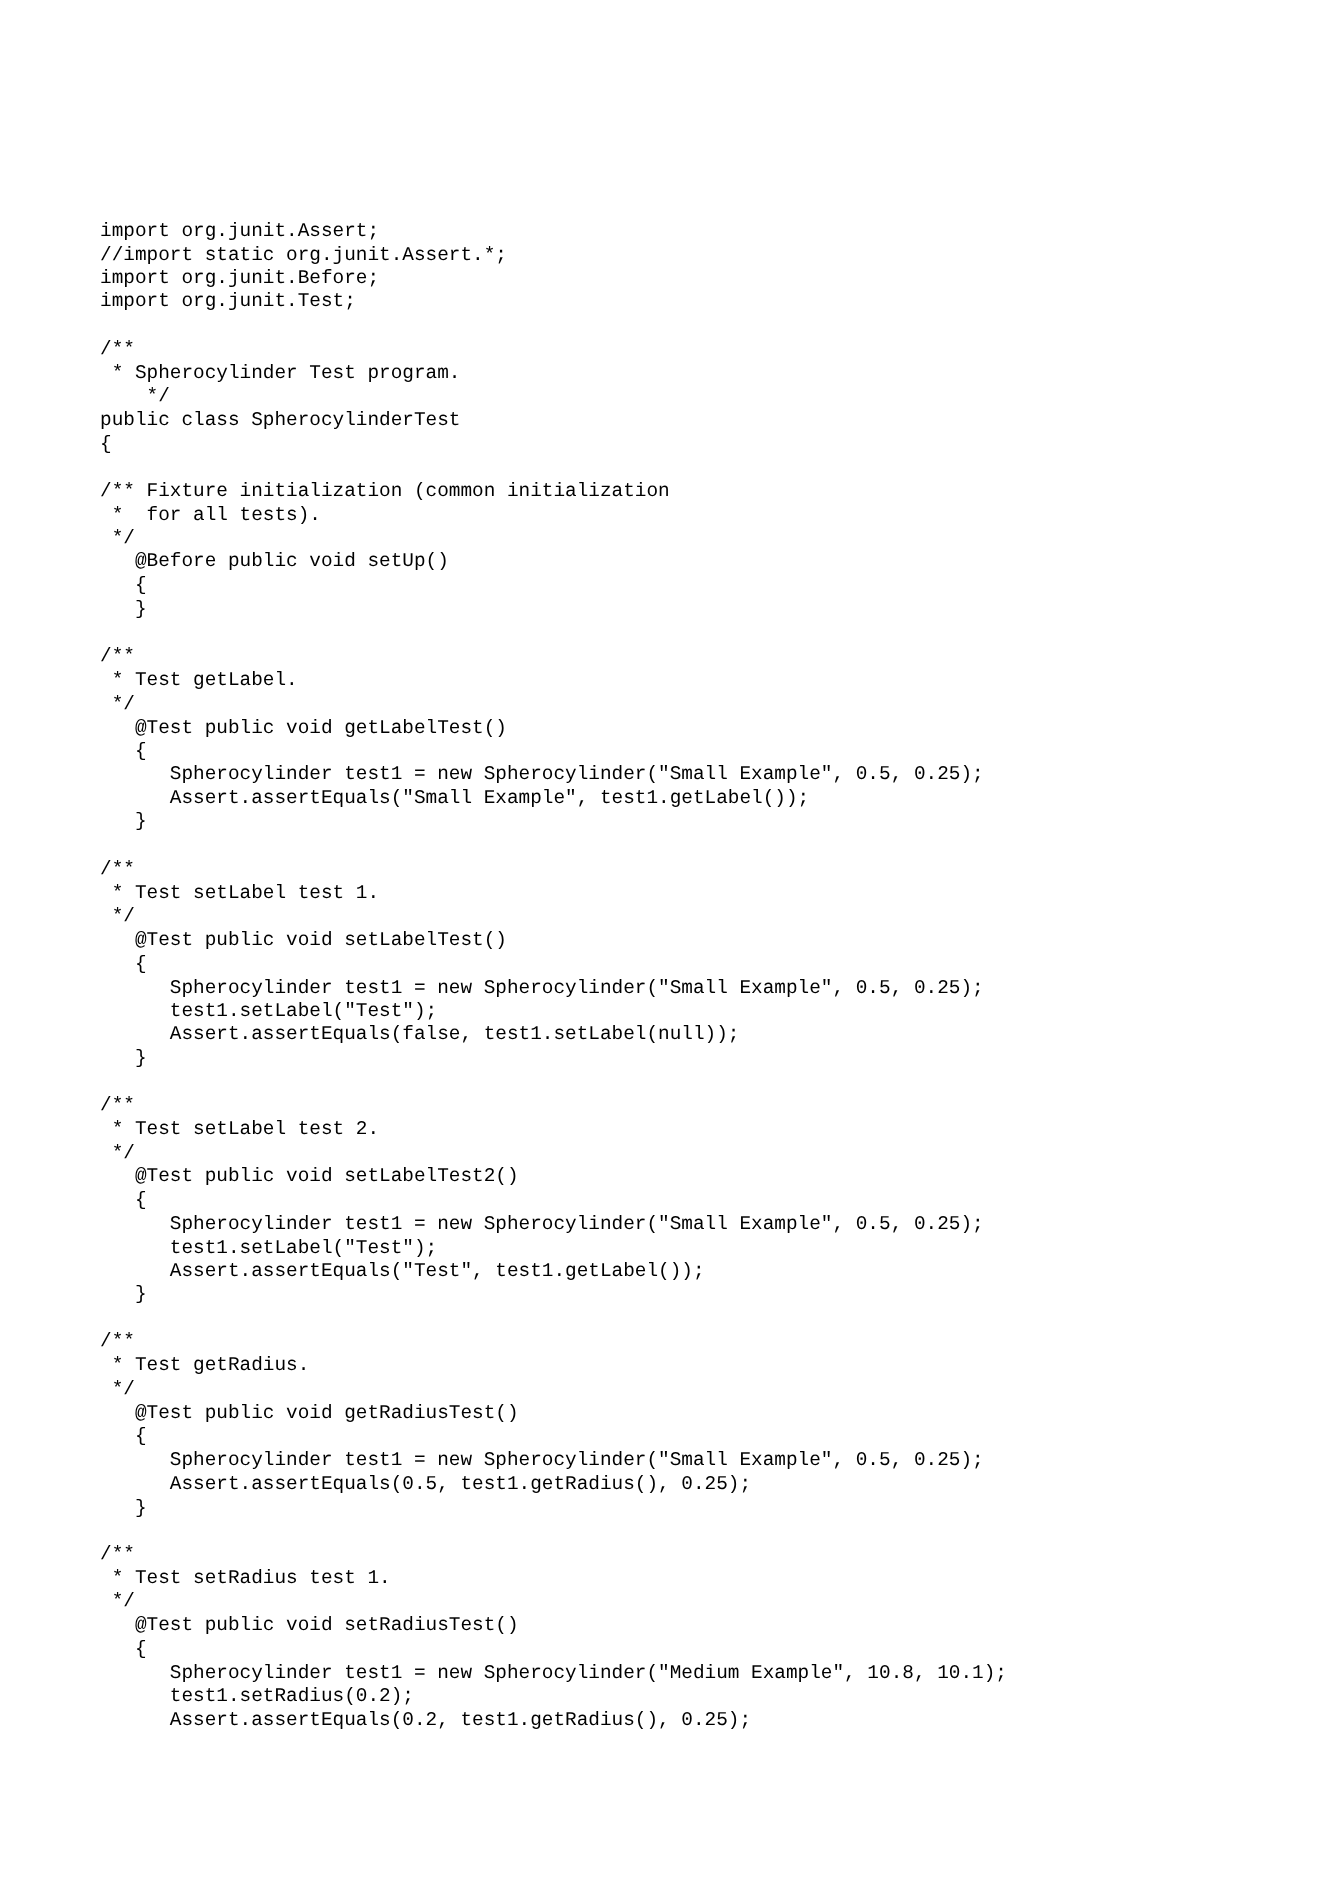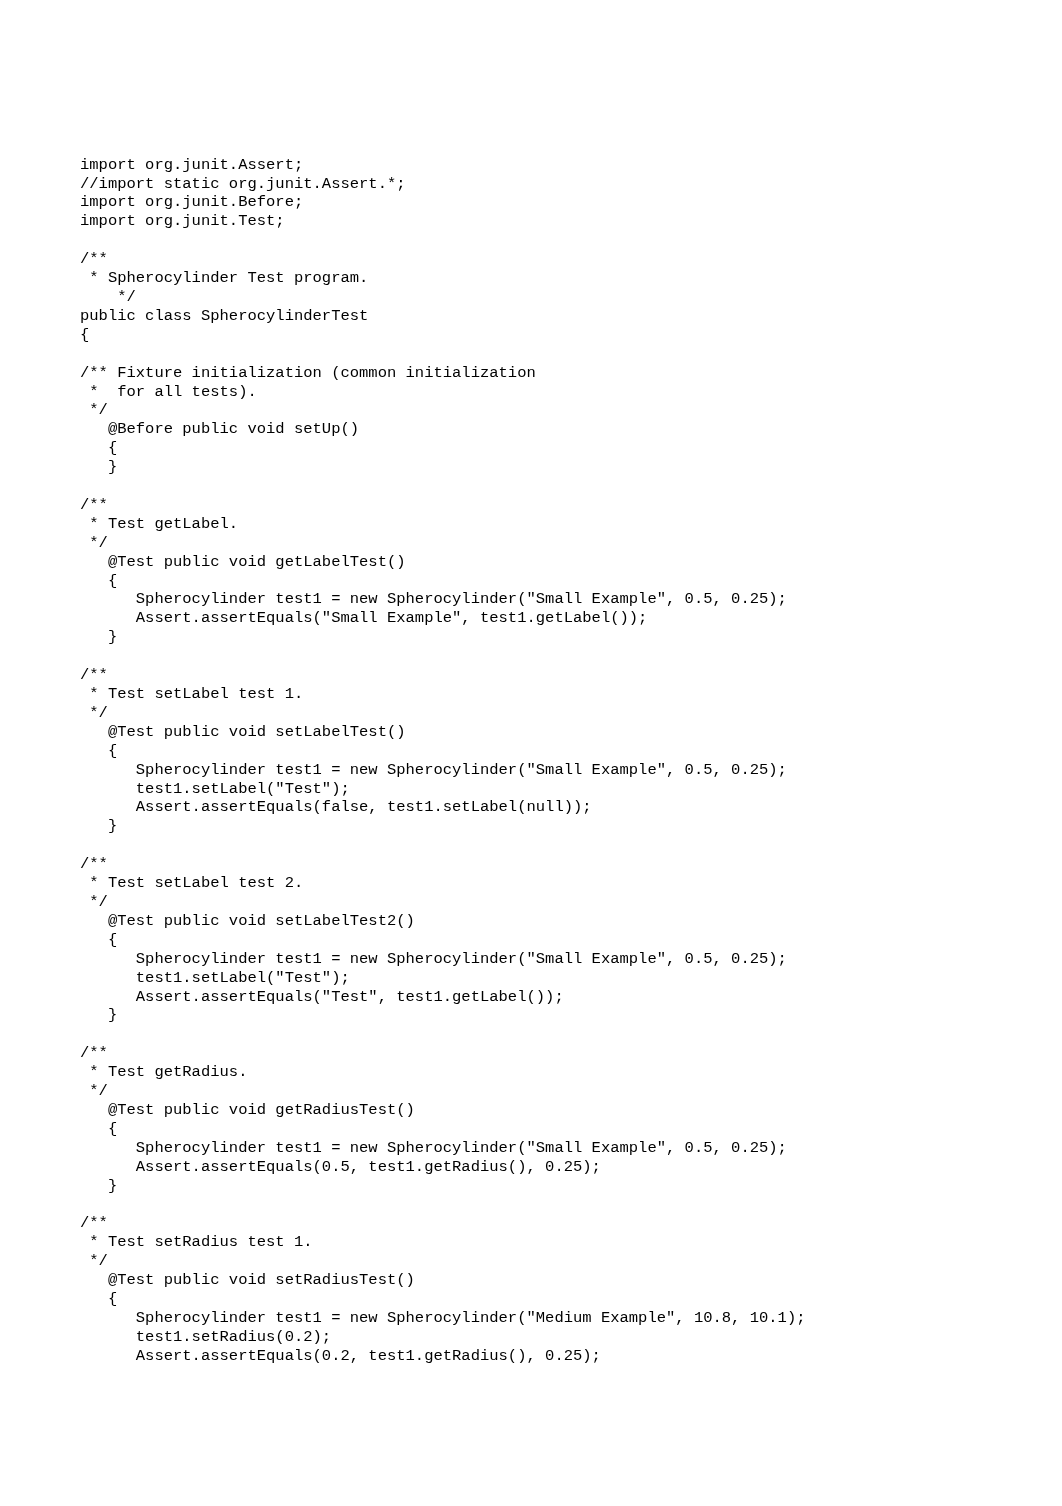--- a/index.html
+++ b/index.html
@@ -13,20 +13,21 @@
     box-sizing: border-box;
     padding: 80px 40px 40px 80px;
     font-family: "Courier New", Courier, monospace;
     font-size: 15.5px;
     line-height: 1.22;
     color: #000000;
     white-space: pre;
   }
   .code-block {
     white-space: pre;
+    margin-top: 20px;
   }
 </style>
 </head>
 <body>
 
 
 
 <div class="code-block">import org.junit.Assert;
 //import static org.junit.Assert.*;
 import org.junit.Before;

